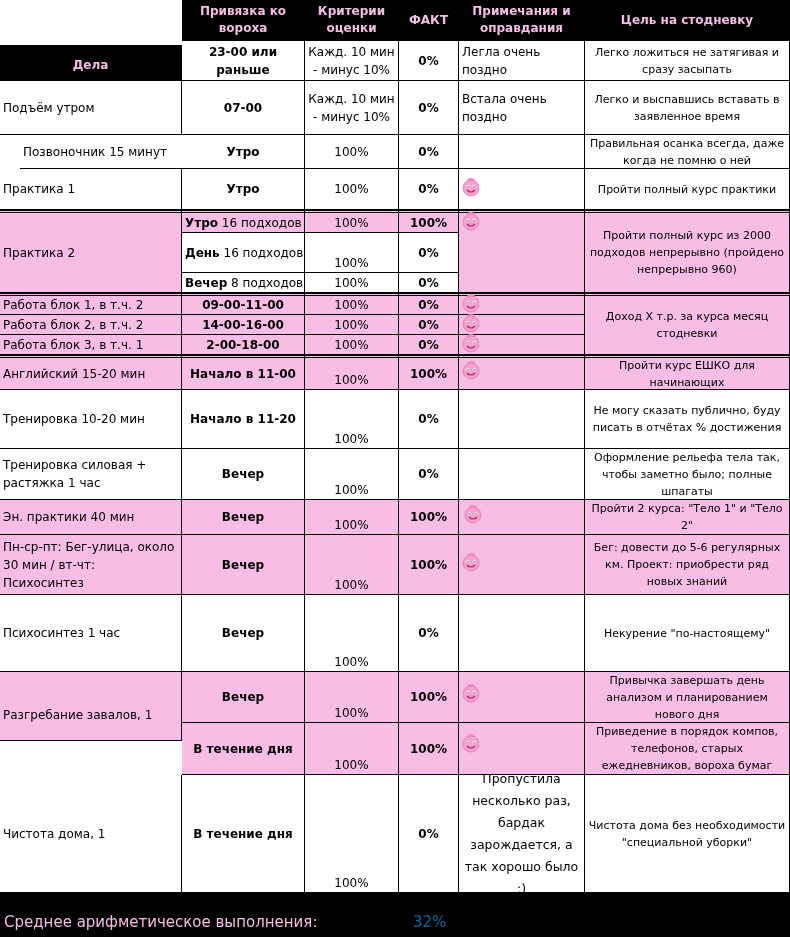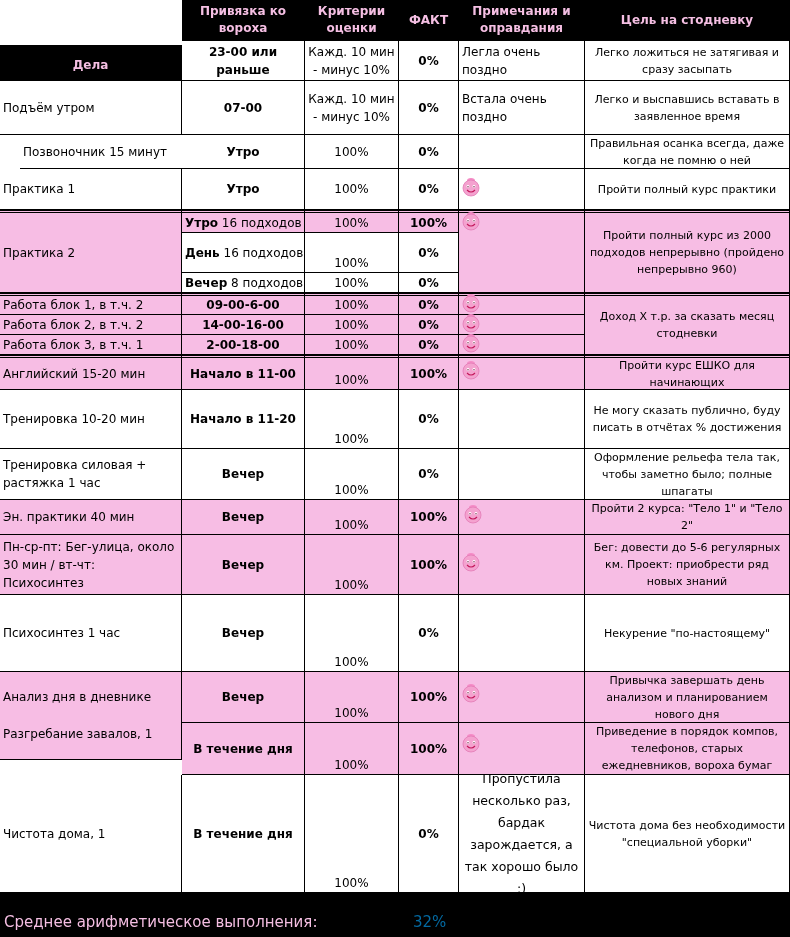--- a/index.html
+++ b/index.html
@@ -83,38 +83,38 @@
       <b>Вечер</b>
       <span style="white-space:pre"> 8 подходов</span>
     </div>
   <div class="cell white center" style="left:305px;top:273px;width:94px;height:20px;">100%</div>
   <div class="cell white center bold" style="left:399px;top:273px;width:60px;height:20px;">0%</div>
 
   <div class="cell pink center thick-top" style="left:459px;top:210px;width:126px;height:83px;"></div>
   <div class="cell pink center small thick-top" style="left:585px;top:210px;width:205px;height:83px;">Пройти полный курс из 2000 подходов непрерывно (пройдено непрерывно 960)</div>
 
   <div class="cell pink left thick-top" style="left:0;top:293px;width:182px;height:22px;">Работа блок 1, в т.ч. 2</div>
-  <div class="cell pink center bold thick-top" style="left:182px;top:293px;width:123px;height:22px;">09-00-6-00</div>
+  <div class="cell pink center bold thick-top" style="left:182px;top:293px;width:123px;height:22px;">09-00-11-00</div>
   <div class="cell pink center thick-top" style="left:305px;top:293px;width:94px;height:22px;">100%</div>
   <div class="cell pink center bold thick-top" style="left:399px;top:293px;width:60px;height:22px;">0%</div>
   <div class="cell pink center thick-top" style="left:459px;top:293px;width:126px;height:22px;"></div>
 
   <div class="cell pink left" style="left:0;top:315px;width:182px;height:20px;">Работа блок 2, в т.ч. 2</div>
   <div class="cell pink center bold" style="left:182px;top:315px;width:123px;height:20px;">14-00-16-00</div>
   <div class="cell pink center" style="left:305px;top:315px;width:94px;height:20px;">100%</div>
   <div class="cell pink center bold" style="left:399px;top:315px;width:60px;height:20px;">0%</div>
   <div class="cell pink center" style="left:459px;top:315px;width:126px;height:20px;"></div>
 
   <div class="cell pink left" style="left:0;top:335px;width:182px;height:20px;">Работа блок 3, в т.ч. 1</div>
   <div class="cell pink center bold" style="left:182px;top:335px;width:123px;height:20px;">2-00-18-00</div>
   <div class="cell pink center" style="left:305px;top:335px;width:94px;height:20px;">100%</div>
   <div class="cell pink center bold" style="left:399px;top:335px;width:60px;height:20px;">0%</div>
   <div class="cell pink center" style="left:459px;top:335px;width:126px;height:20px;"></div>
 
-  <div class="cell pink center small thick-top" style="left:585px;top:293px;width:205px;height:62px;">Доход Х т.р. за сказать месяц стодневки</div>
+  <div class="cell pink center small thick-top" style="left:585px;top:293px;width:205px;height:62px;">Доход Х т.р. за курса месяц стодневки</div>
 
   <div class="cell pink left thick-top" style="left:0;top:355px;width:182px;height:35px;">Английский 15-20 мин</div>
   <div class="cell pink center bold thick-top" style="left:182px;top:355px;width:123px;height:35px;">Начало в 11-00</div>
   <div class="cell pink center bottom thick-top" style="left:305px;top:355px;width:94px;height:35px;">100%</div>
   <div class="cell pink center bold thick-top" style="left:399px;top:355px;width:60px;height:35px;">100%</div>
   <div class="cell pink center thick-top" style="left:459px;top:355px;width:126px;height:35px;"></div>
   <div class="cell pink center small thick-top" style="left:585px;top:355px;width:205px;height:35px;">Пройти курс ЕШКО для начинающих</div>
 
   <div class="cell white left" style="left:0;top:390px;width:182px;height:59px;">Тренировка 10-20 мин</div>
   <div class="cell white center bold" style="left:182px;top:390px;width:123px;height:59px;">Начало в 11-20</div>
@@ -151,21 +151,21 @@
   <div class="cell white center" style="left:459px;top:595px;width:126px;height:77px;"></div>
   <div class="cell white center small" style="left:585px;top:595px;width:205px;height:77px;">Некурение "по-настоящему"</div>
 
   <div class="cell pink left" style="left:0;top:672px;width:182px;height:51px;">Анализ дня в дневнике</div>
   <div class="cell pink center bold" style="left:182px;top:672px;width:123px;height:51px;">Вечер</div>
   <div class="cell pink center bottom" style="left:305px;top:672px;width:94px;height:51px;">100%</div>
   <div class="cell pink center bold" style="left:399px;top:672px;width:60px;height:51px;">100%</div>
   <div class="cell pink center" style="left:459px;top:672px;width:126px;height:51px;"></div>
   <div class="cell pink center small" style="left:585px;top:672px;width:205px;height:51px;">Привычка завершать день анализом и планированием нового дня</div>
 
-  <div class="cell pink left" style="left:0;top:708px;width:182px;height:52px;">Разгребание завалов, 1</div>
+  <div class="cell pink left" style="left:0;top:689px;width:182px;height:52px;">Разгребание завалов, 1</div>
   <div class="cell pink center bold" style="left:182px;top:723px;width:123px;height:52px;">В течение дня</div>
   <div class="cell pink center bottom" style="left:305px;top:723px;width:94px;height:52px;">100%</div>
   <div class="cell pink center bold" style="left:399px;top:723px;width:60px;height:52px;">100%</div>
   <div class="cell pink center" style="left:459px;top:723px;width:126px;height:52px;"></div>
   <div class="cell pink center small" style="left:585px;top:723px;width:205px;height:52px;">Приведение в порядок компов, телефонов, старых ежедневников, вороха бумаг</div>
 
   <div class="cell white left" style="left:0;top:775px;width:182px;height:118px;">Чистота дома, 1</div>
   <div class="cell white center bold" style="left:182px;top:775px;width:123px;height:118px;">В течение дня</div>
   <div class="cell white center bottom" style="left:305px;top:775px;width:94px;height:118px;">100%</div>
   <div class="cell white center bold" style="left:399px;top:775px;width:60px;height:118px;">0%</div>

